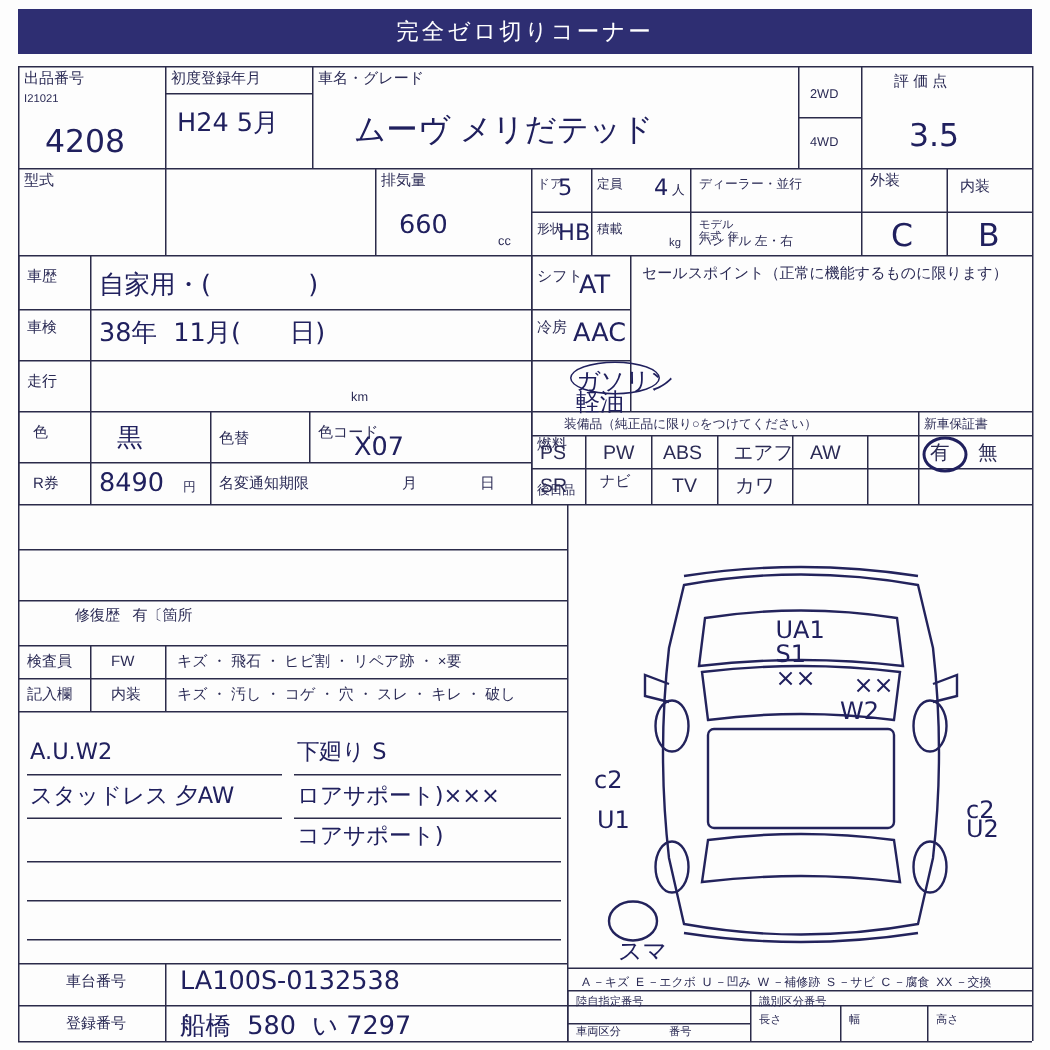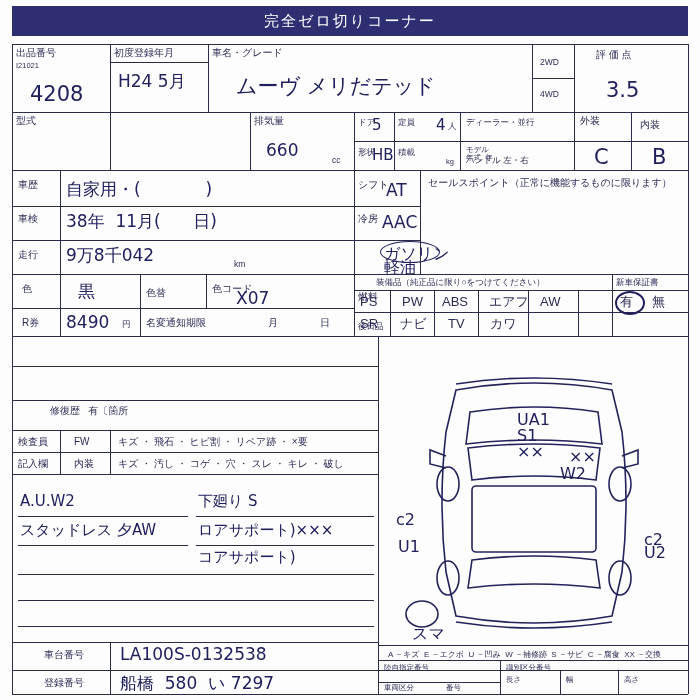--- a/index.html
+++ b/index.html
@@ -166,21 +166,20 @@
   <div class="line vl" style="left:206px;top:274px;height:34px;"></div>
   <div class="line vl" style="left:140px;top:308px;height:28px;"></div>
 
   <div class="lbl" style="left:18px;top:180px;">車歴</div>
   <div class="hand" style="left:66px;top:178px;">自家用・(            )</div>
 
   <div class="lbl" style="left:18px;top:214px;">車検</div>
   <div class="hand" style="left:66px;top:210px;">38年  11月(      日)</div>
 
   <div class="lbl" style="left:18px;top:250px;">走行</div>
-  <div class="hand" style="left:66px;top:244px;">9万8千042</div>
   <div class="lbl sm" style="left:234px;top:260px;">km</div>
 
   <div class="lbl" style="left:22px;top:284px;">色</div>
   <div class="hand" style="left:78px;top:280px;">黒</div>
   <div class="lbl" style="left:146px;top:288px;">色替</div>
   <div class="lbl" style="left:212px;top:284px;">色コード</div>
   <div class="hand" style="left:236px;top:288px;">X07</div>
 
   <div class="lbl" style="left:22px;top:318px;">R券</div>
   <div class="hand" style="left:66px;top:312px;">8490</div>
@@ -217,21 +216,21 @@
   <div class="lbl sm" style="left:376px;top:278px;">装備品（純正品に限り○をつけてください）</div>
   <div class="lbl sm" style="left:616px;top:278px;">新車保証書</div>
 
   <div class="lbl" style="left:360px;top:295px;font-size:13px;">PS</div>
   <div class="lbl" style="left:402px;top:295px;font-size:13px;">PW</div>
   <div class="lbl" style="left:442px;top:295px;font-size:13px;">ABS</div>
   <div class="lbl" style="left:489px;top:295px;font-size:13px;">エアフ</div>
   <div class="lbl" style="left:540px;top:295px;font-size:13px;">AW</div>
 
   <div class="lbl" style="left:360px;top:317px;font-size:13px;">SR</div>
-  <div class="lbl" style="left:400px;top:317px;font-size:13px;">ナビ</div>
+  <div class="lbl" style="left:400px;top:317px;font-size:10px;">ナビ</div>
   <div class="lbl" style="left:448px;top:317px;font-size:13px;">TV</div>
   <div class="lbl" style="left:490px;top:317px;font-size:13px;">カワ</div>
 
   <div class="lbl" style="left:620px;top:295px;font-size:13px;">有</div>
   <div class="lbl" style="left:652px;top:295px;font-size:13px;">無</div>
   <div class="ellipse-mark" style="left:615px;top:291px;width:26px;height:20px;"></div>
 
   <div class="lbl sm" style="left:358px;top:322px;">後日品</div>
 
   <div class="line hl" style="left:12px;top:366px;width:366px;"></div>

